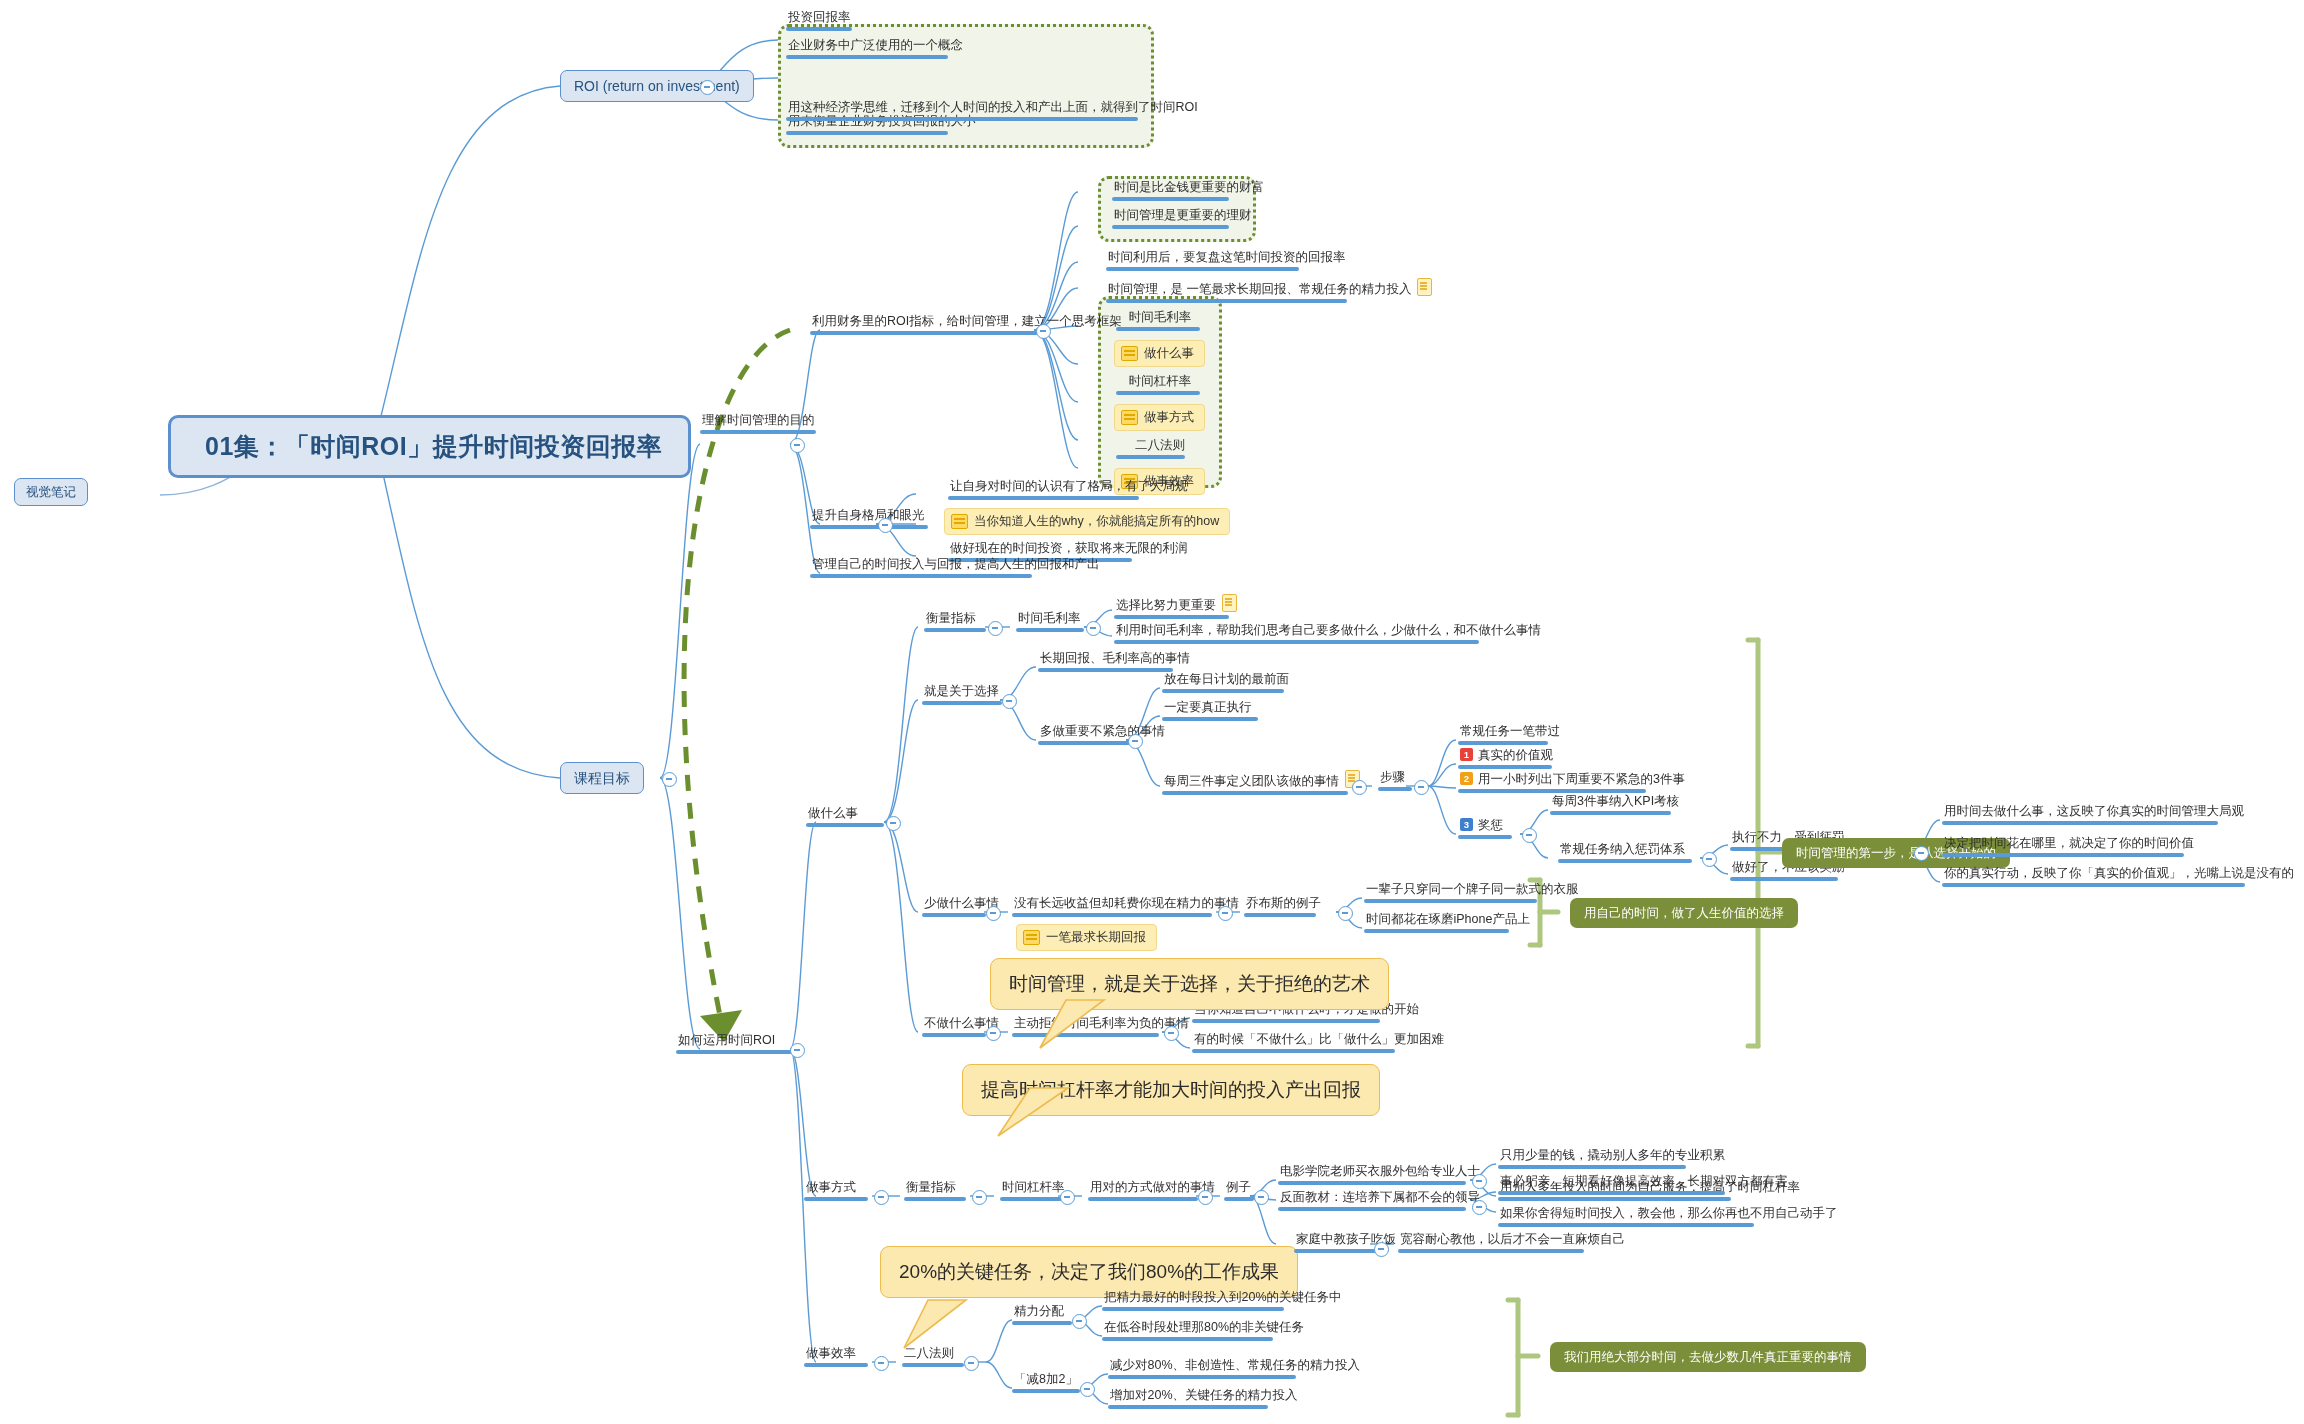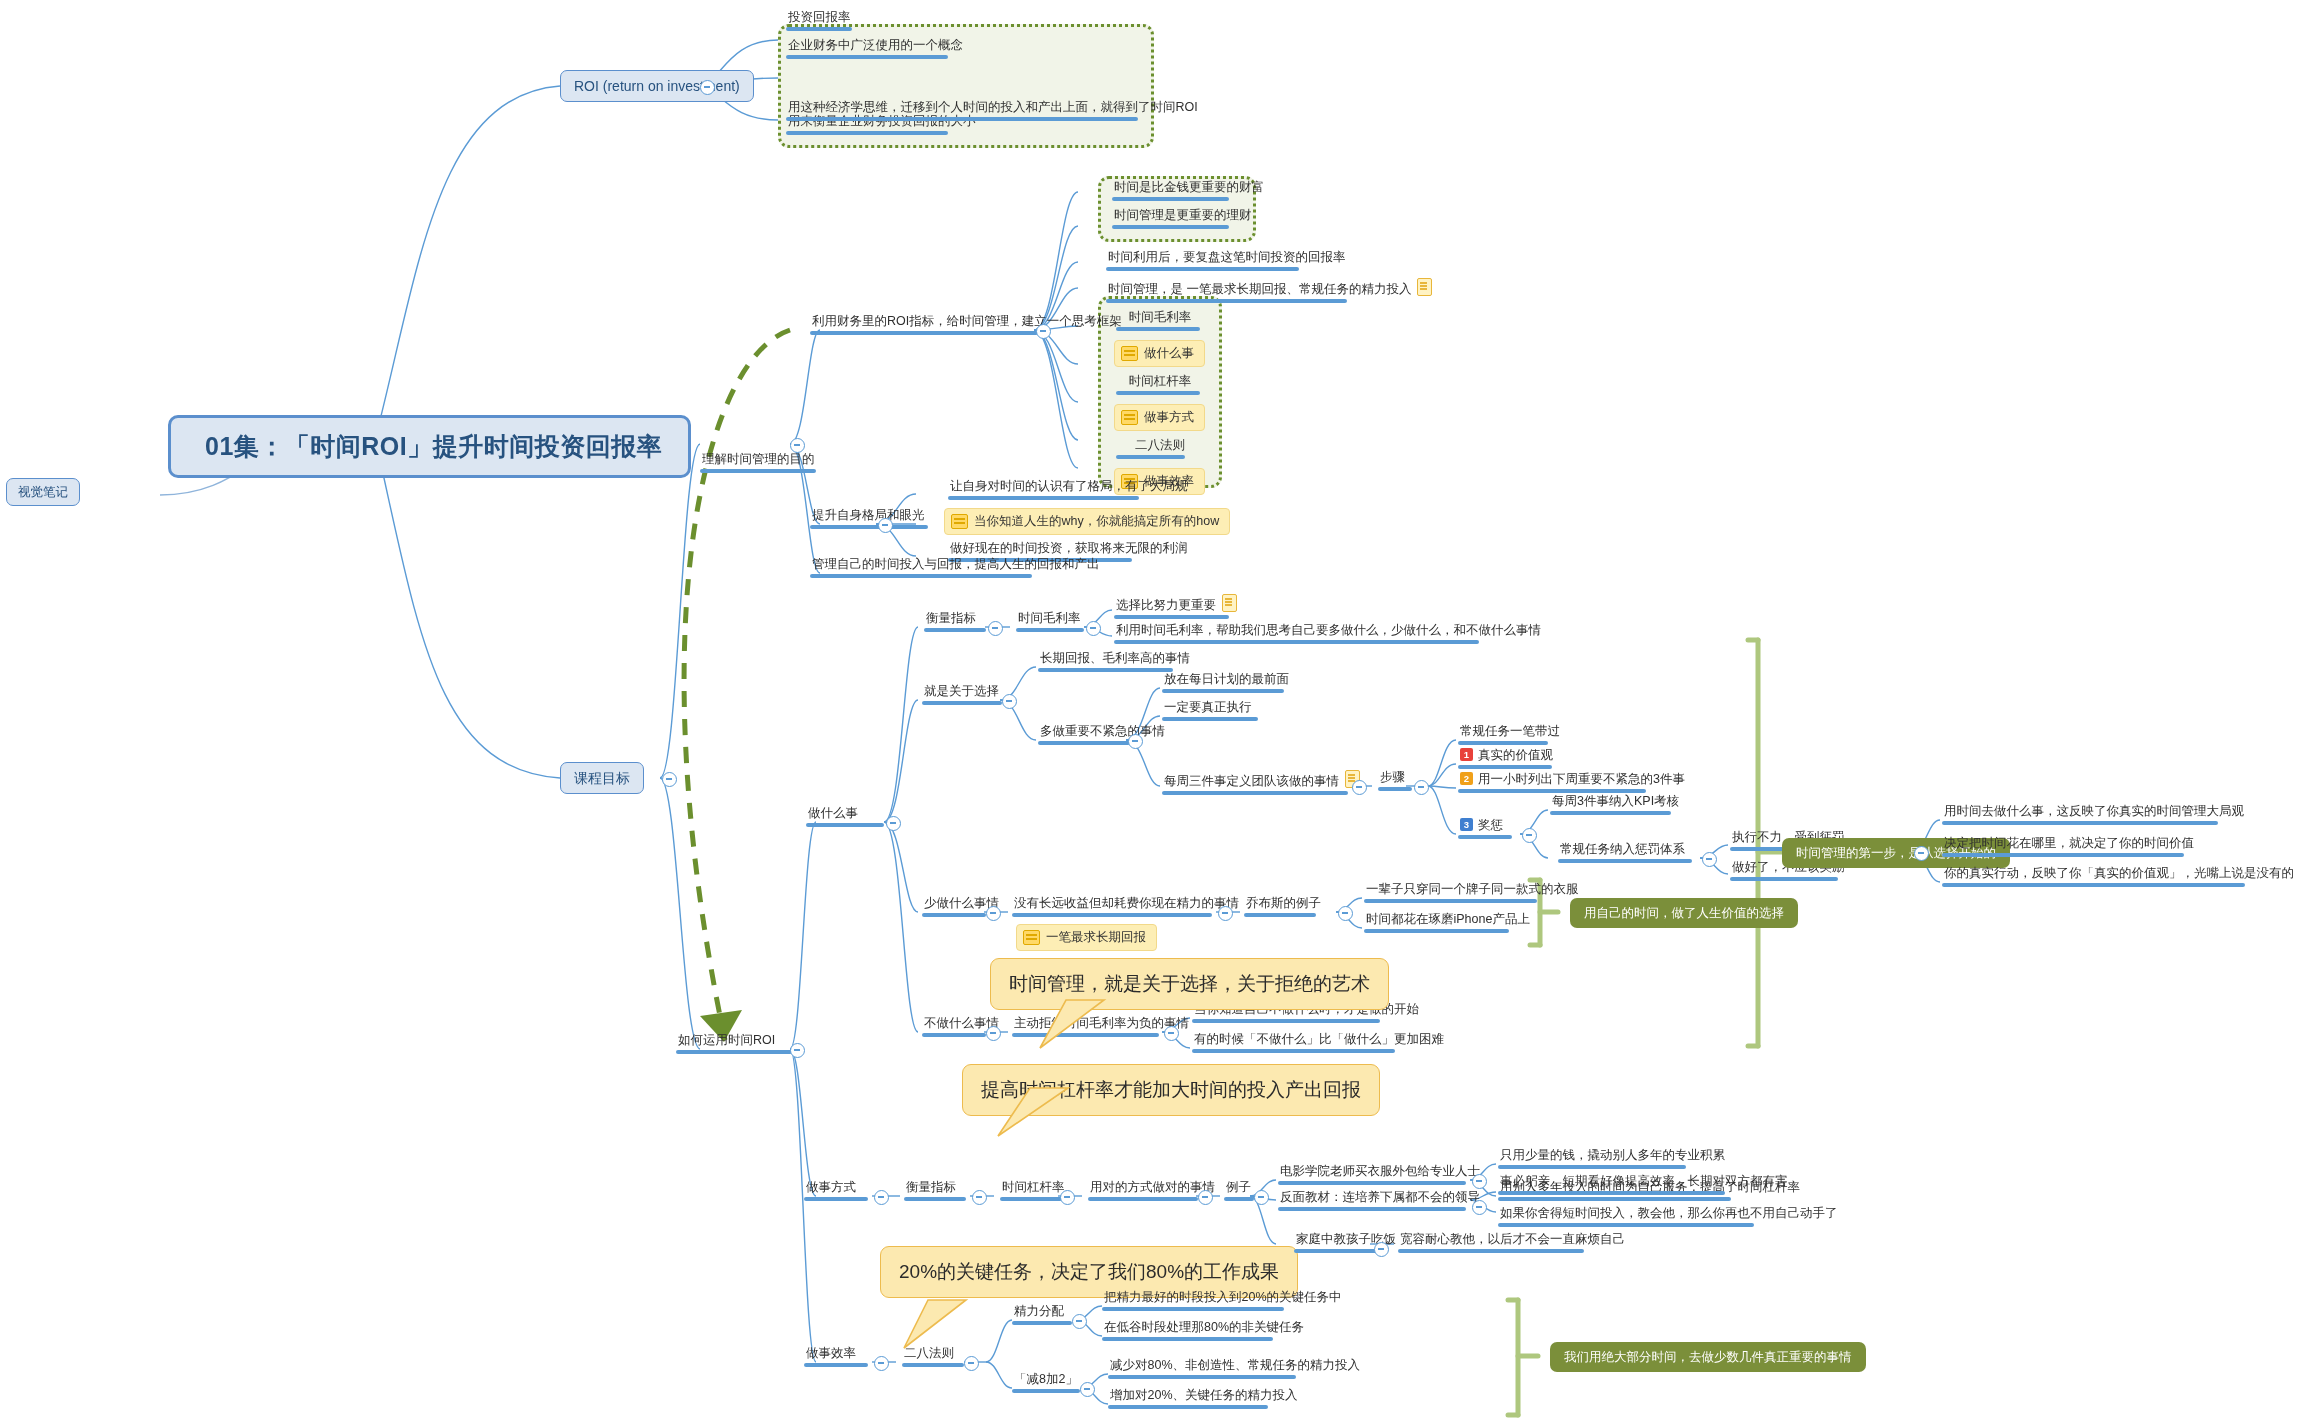--- a/index.html
+++ b/index.html
@@ -233,21 +233,21 @@
     </g>
     <polygon points="724,1042 742,1010 700,1016" fill="#6b8f2e"></polygon>
   </svg>
 
   <div class="dotbox" style="left:778px;top:24px;width:370px;height:118px;"></div>
   <div class="dotbox" style="left:1098px;top:176px;width:152px;height:60px;"></div>
   <div class="dotbox" style="left:1098px;top:296px;width:118px;height:186px;"></div>
 
   <div class="node root" style="left:168px;top:415px;padding-left:34px;">01集：「时间ROI」提升时间投资回报率</div>
 
-  <div class="node boxnode small" style="left:6px;top:478px;">视觉笔记</div>
+  <div class="node boxnode small" style="left:14px;top:478px;">视觉笔记</div>
 
   <div class="node boxnode" style="left:560px;top:70px;">ROI (return on investment)</div>
   <div class="toggle" style="left:700px;top:80px;"></div>
 
   <div class="node uline w60" style="left:782px;top:10px;width:110px;">
     <span class="txt">投资回报率</span>
       <span class="bar"></span>
   </div>
   <div class="node uline w85" style="left:782px;top:38px;width:190px;">
     <span class="txt">企业财务中广泛使用的一个概念</span>
@@ -258,21 +258,21 @@
       <span class="bar"></span>
   </div>
   <div class="node uline w100" style="left:782px;top:100px;width:352px;">
     <span class="txt">用这种经济学思维，迁移到个人时间的投入和产出上面，就得到了时间ROI</span>
       <span class="bar"></span>
   </div>
 
   <div class="node boxnode" style="left:560px;top:762px;">课程目标</div>
   <div class="toggle" style="left:662px;top:772px;"></div>
 
-  <div class="node uline w100" style="left:672px;top:452px;width:116px;padding-left:28px;">
+  <div class="node uline w100" style="left:672px;top:413px;width:116px;padding-left:28px;">
     <span class="txt">理解时间管理的目的</span>
       <span class="bar"></span>
   </div>
   <div class="toggle" style="left:790px;top:438px;"></div>
 
   <div class="node uline w100" style="left:806px;top:314px;width:228px;">
     <span class="txt">利用财务里的ROI指标，给时间管理，建立一个思考框架</span>
       <span class="bar"></span>
   </div>
   <div class="toggle" style="left:1036px;top:324px;"></div>

